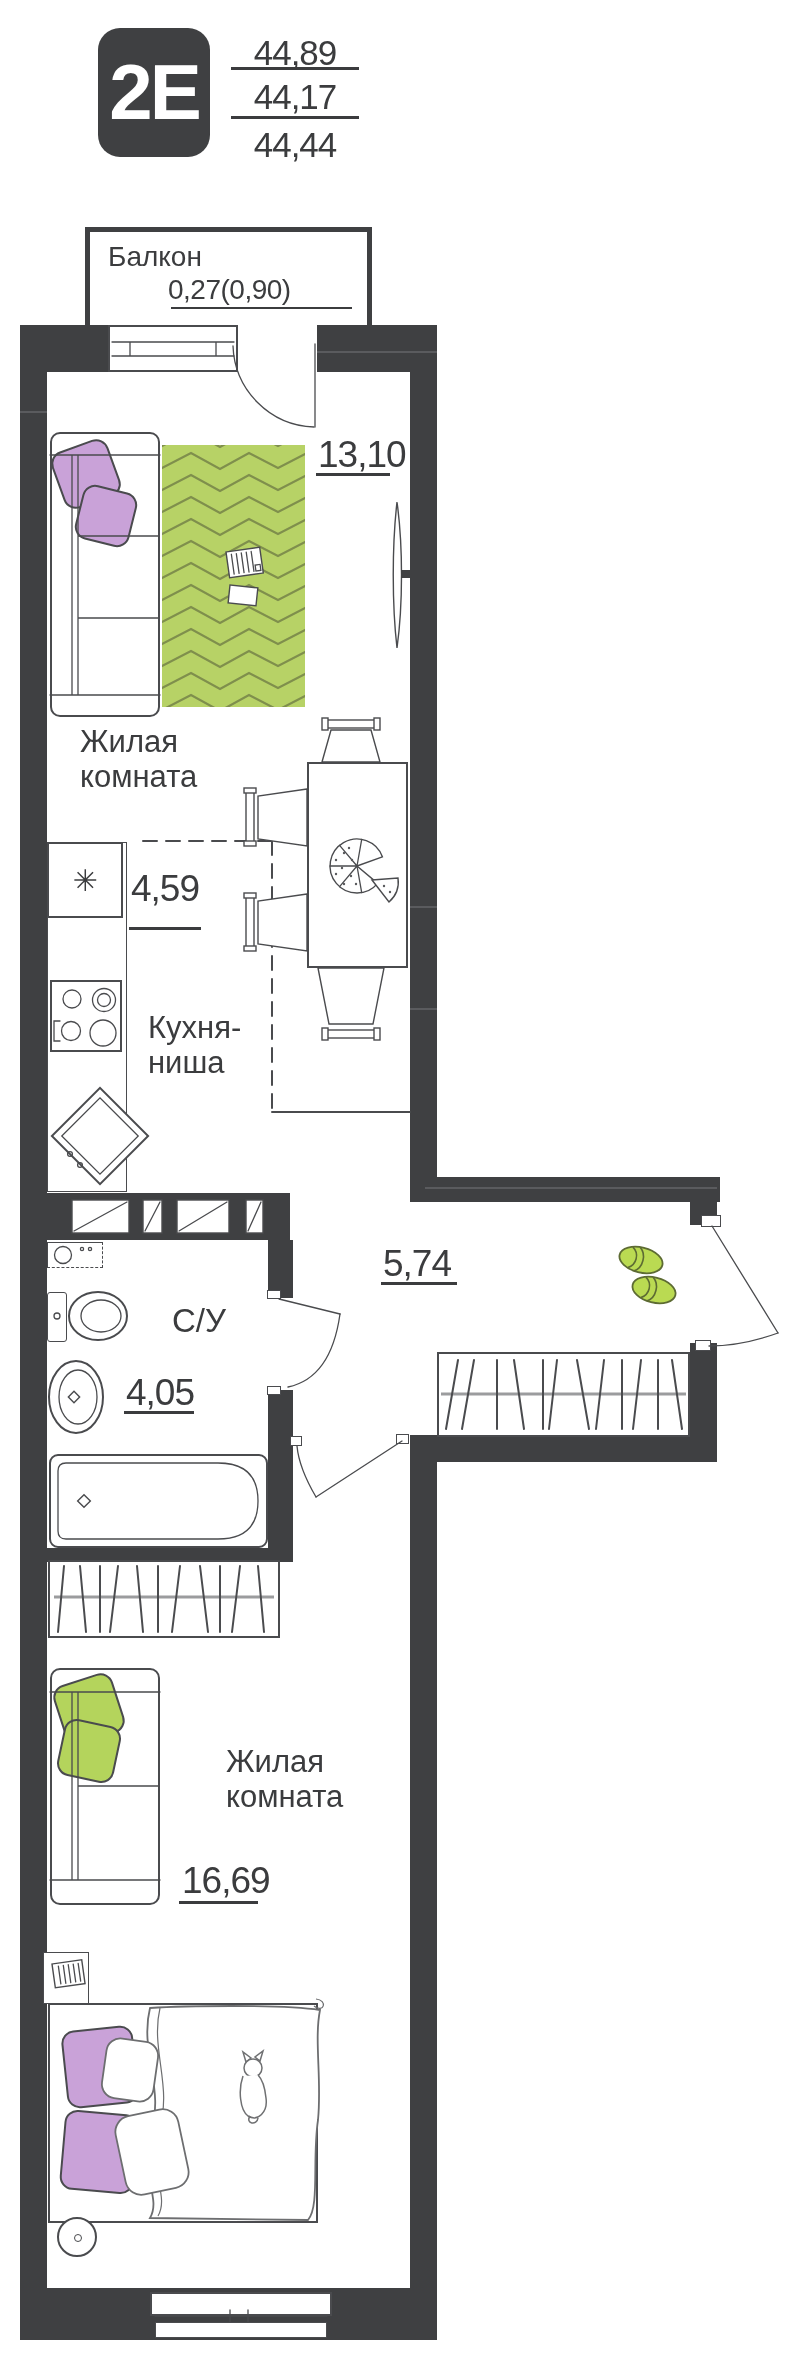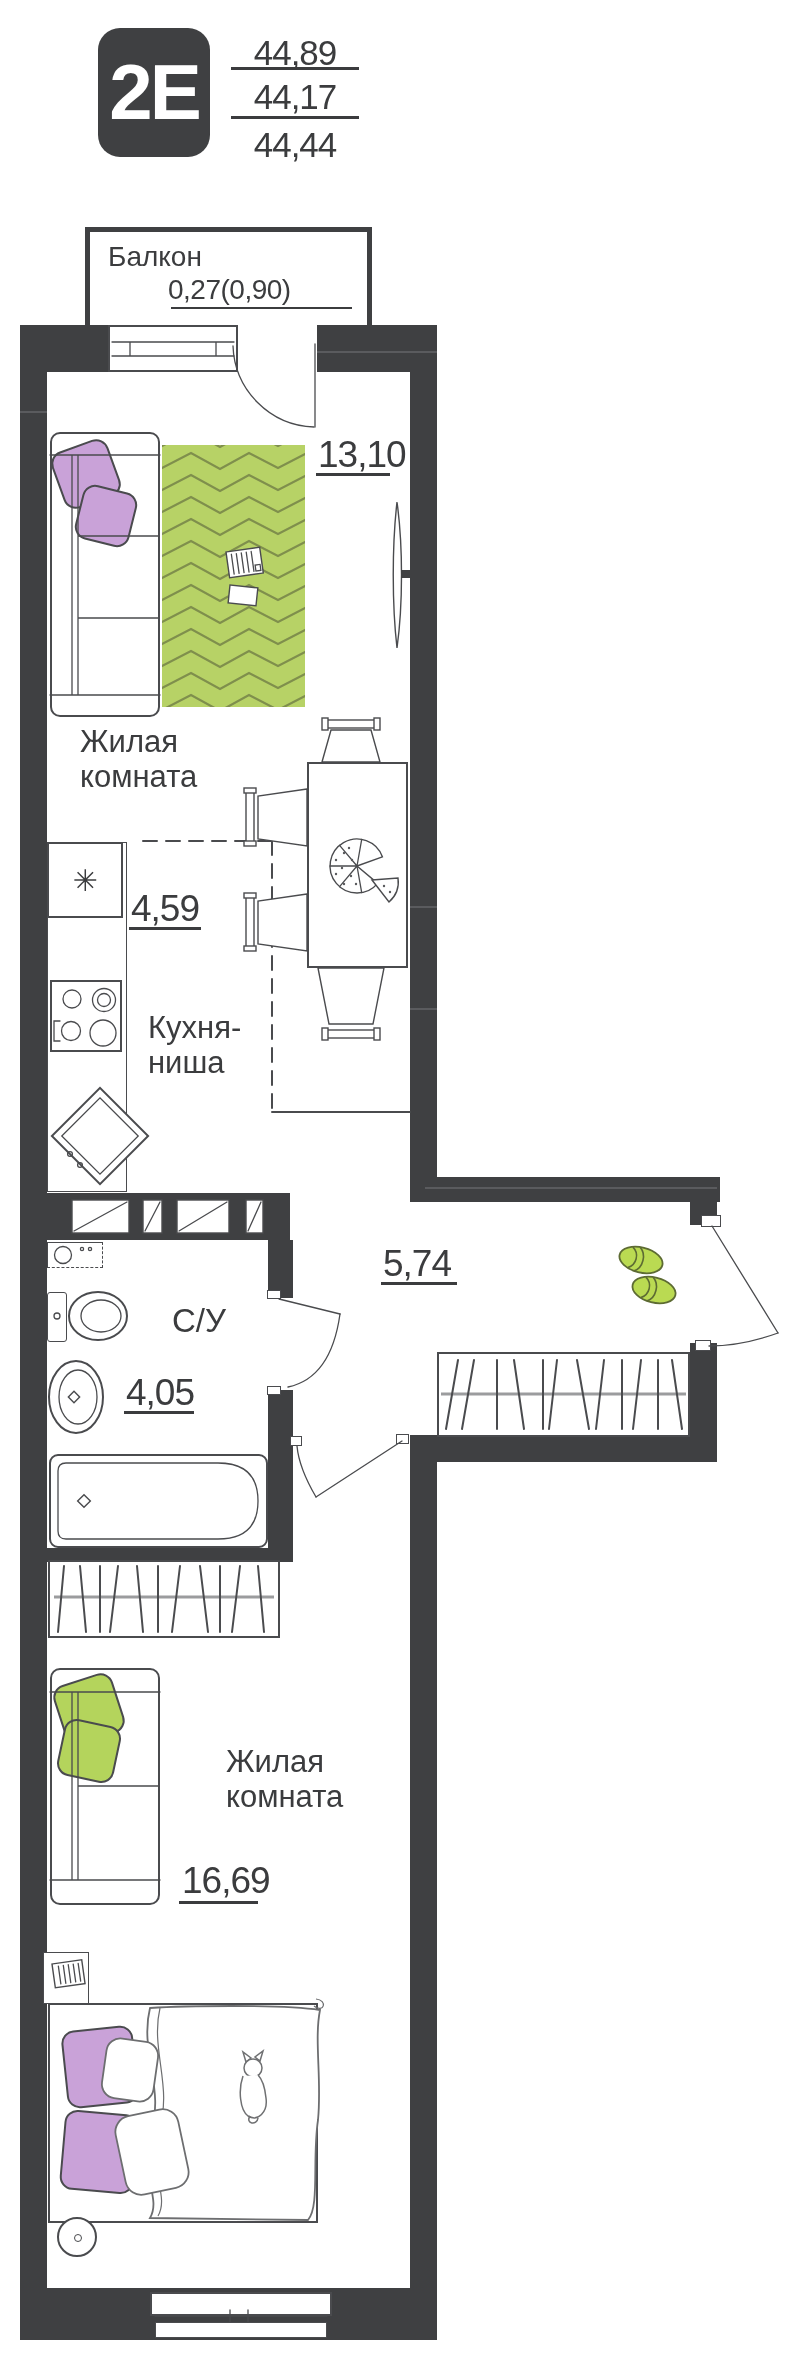--- a/index.html
+++ b/index.html
@@ -321,21 +321,21 @@
     <g>
       <path class="ln1" d="M155,2316 H327 M230,2310 V2322 M248,2310 V2322"></path>
     </g>
   </svg>
 
   <div class="lbl" style="left:80px;top:724px;font-size:31px;">Жилая
 комната</div>
   <div class="val" style="left:318px;top:434px;">13,10</div>
   <div class="uline" style="left:316px;top:473px;width:74px;"></div>
 
-  <div class="val" style="left:131px;top:888px;">4,59</div>
+  <div class="val" style="left:131px;top:868px;">4,59</div>
   <div class="uline" style="left:129px;top:927px;width:72px;"></div>
   <div class="lbl" style="left:148px;top:1010px;font-size:31px;">Кухня-
 ниша</div>
 
   <div class="lbl" style="left:172px;top:1302px;font-size:33px;">С/У</div>
   <div class="val" style="left:126px;top:1372px;text-align:center;">4,05</div>
   <div class="uline" style="left:124px;top:1411px;width:70px;"></div>
 
   <div class="val" style="left:383px;top:1243px;">5,74</div>
   <div class="uline" style="left:381px;top:1282px;width:76px;"></div>

